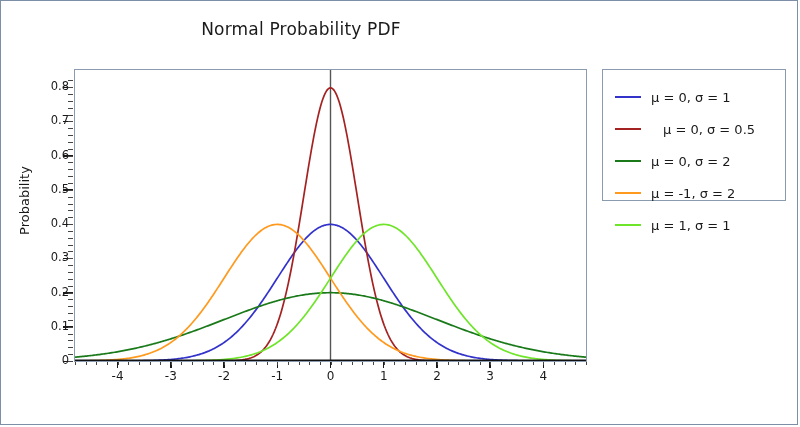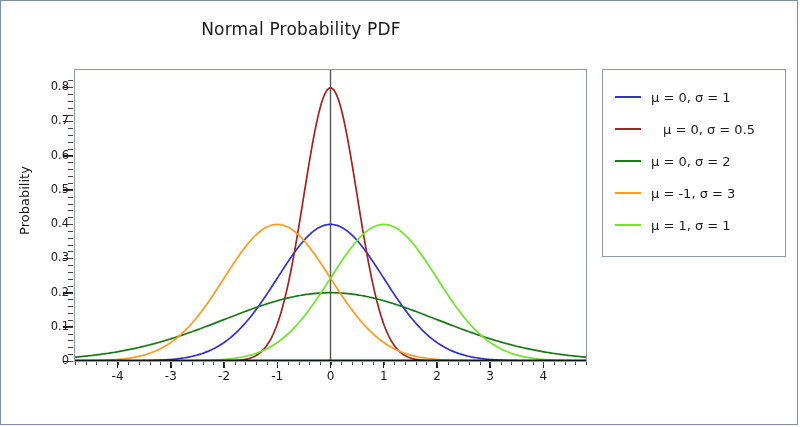--- a/index.html
+++ b/index.html
@@ -90,21 +90,21 @@
     font-size: 13px;
     color: #1a1a1a;
     transform: rotate(-90deg);
     transform-origin: center center;
   }
   #legend-box {
     position: absolute;
     left: 601px;
     top: 68px;
     width: 184px;
-    height: 188px;
+    height: 132px;
     border: 1px solid #8a9bb0;
     box-sizing: border-box;
     background: #ffffff;
   }
   .legend-item {
     position: absolute;
     left: 12px;
     height: 18px;
     display: flex;
     align-items: center;
@@ -288,21 +288,21 @@
       <div class="legend-item" style="top: 50px; gap: 12px;">
         <span class="legend-swatch" style="background: rgb(165, 34, 34);"></span>
         <span class="legend-text">μ = 0, σ = 0.5</span>
       </div>
       <div class="legend-item" style="top: 82px;">
         <span class="legend-swatch" style="background: rgb(26, 122, 26);"></span>
         <span class="legend-text">μ = 0, σ = 2</span>
       </div>
       <div class="legend-item" style="top: 114px;">
         <span class="legend-swatch" style="background: rgb(255, 154, 30);"></span>
-        <span class="legend-text">μ = -1, σ = 3</span>
+        <span class="legend-text">μ = -1, σ = 2</span>
       </div>
       <div class="legend-item" style="top: 146px;">
         <span class="legend-swatch" style="background: rgb(111, 229, 42);"></span>
         <span class="legend-text">μ = 1, σ = 1</span>
       </div>
     </div>
 
 </div>
 
 </body></html>

